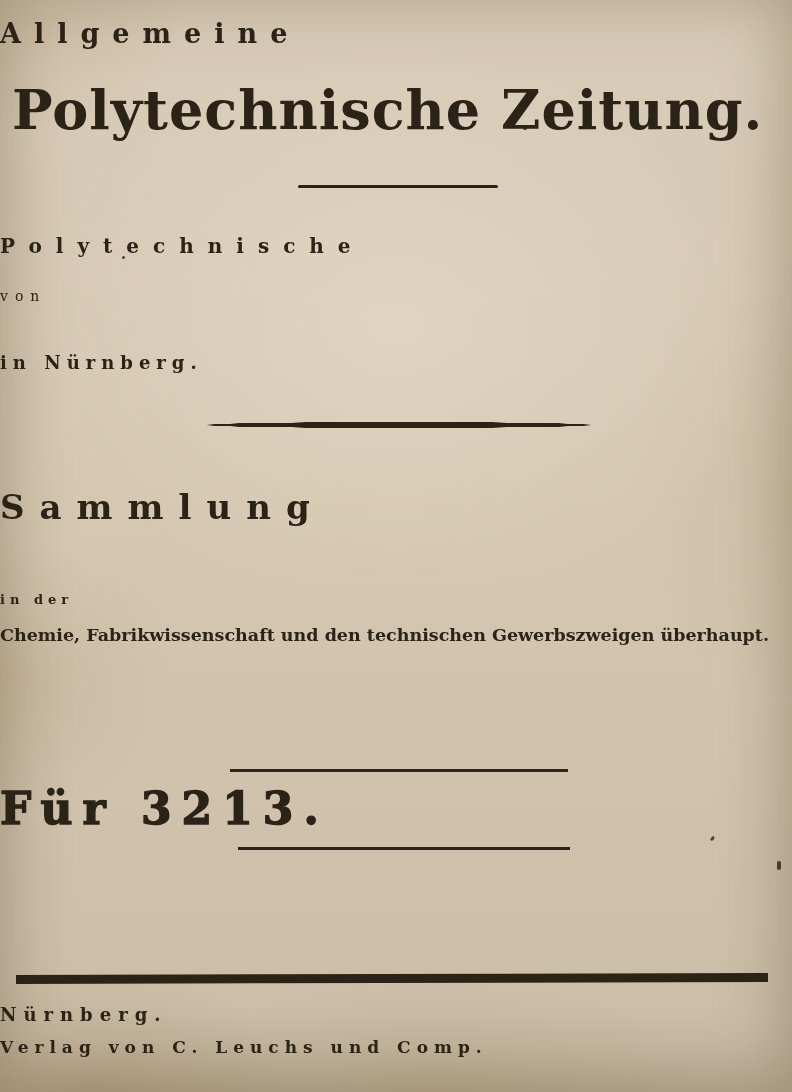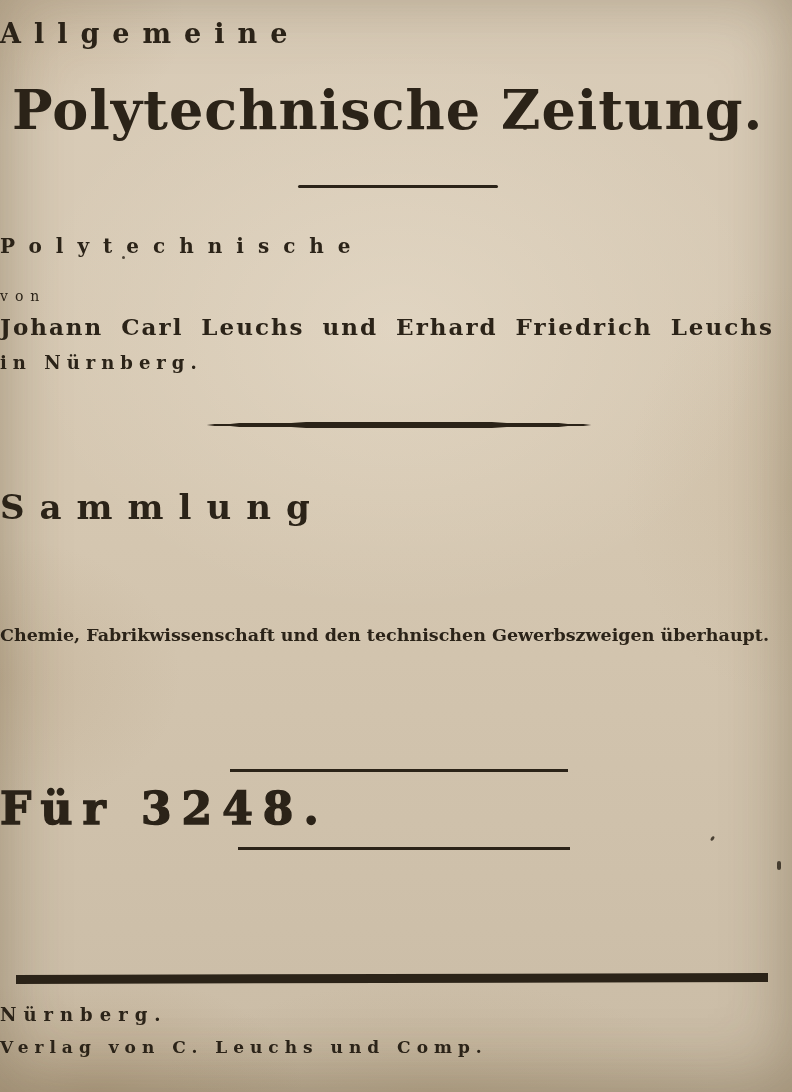--- a/index.html
+++ b/index.html
@@ -56,30 +56,30 @@
 </head>
 <body>
 
 <div class="page">
   <div class="t series">Allgemeine</div>
   <h1 class="t main-title">Polytechnische Zeitung.</h1>
   <div class="rule rule-1"></div>
 
   <div class="t edited">Polytechnische</div>
   <div class="t von">von</div>
-  <div class="t editors">Johann Carl Leuchs und Erhard Friedrich Leuchs</div>
   <div class="t location">in Nürnberg.</div>
 
   <div class="rule rule-2"></div>
 
   <div class="t sammlung">Sammlung</div>
+  <div class="t sub2">in der</div>
   <div class="t sub3">Chemie, Fabrikwissenschaft und den technischen Gewerbszweigen überhaupt.</div>
 
   <div class="rule rule-3"></div>
-  <div class="t year">Für 3248.</div>
+  <div class="t year">Für 3213.</div>
   <div class="rule rule-4"></div>
 
   <div class="rule bottom-bar"></div>
   <div class="t city">Nürnberg.</div>
   <div class="t publisher">Verlag von C. Leuchs und Comp.</div>
 
   <div class="speck speck1"></div>
   <div class="speck speck2"></div>
   <div class="speck speck3"></div>
   <div class="speck speck4"></div>

